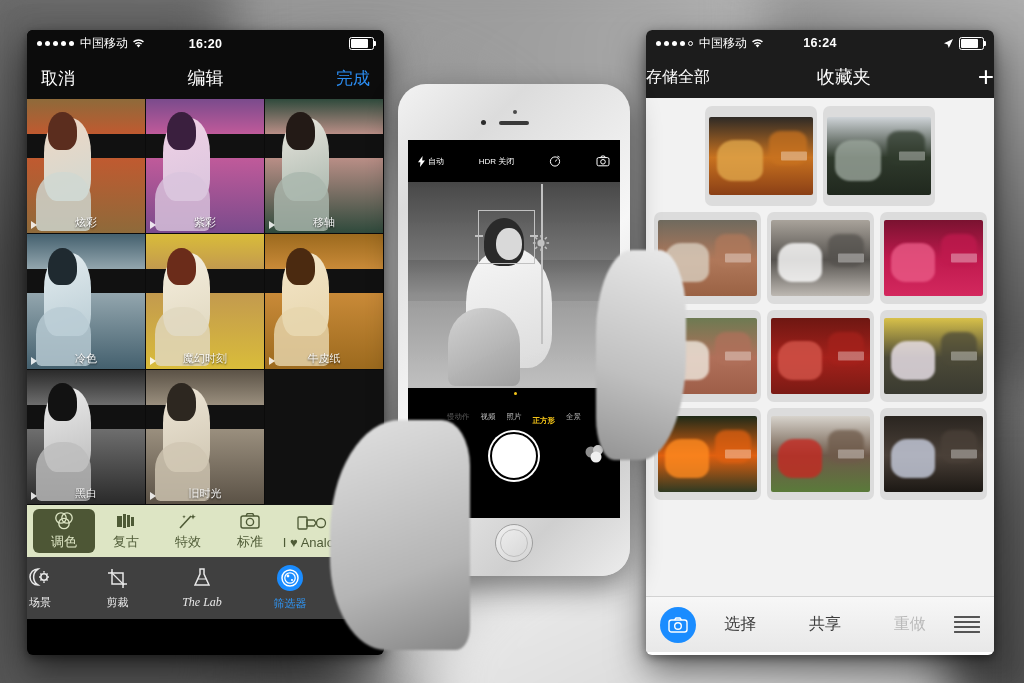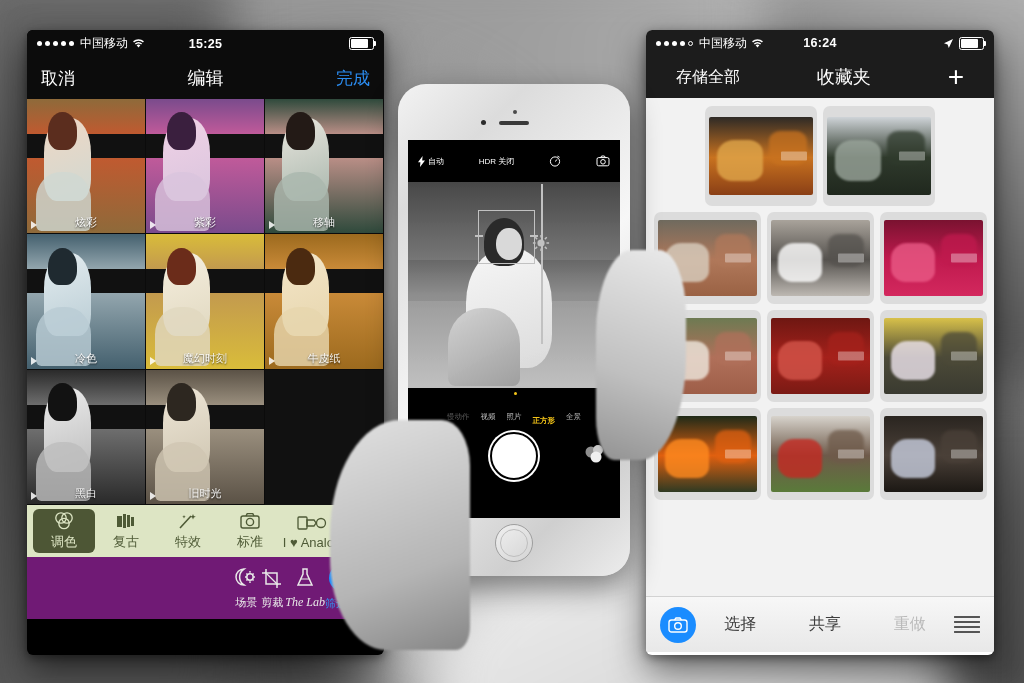--- a/index.html
+++ b/index.html
@@ -73,36 +73,36 @@
     border-bottom:4px solid transparent;}
 
   .cat-bar{height:52px;background:#dde5c4;display:flex;align-items:center;
     padding-left:6px;overflow:hidden;box-sizing:border-box;}
   .cat{flex:0 0 auto;width:62px;display:flex;flex-direction:column;align-items:center;
     justify-content:center;gap:2px;color:#4e5a36;height:44px;border-radius:6px;}
   .cat.sel{background:#4d5635;color:#dde5c4;}
   .cat .clbl{font-size:13px;}
   .cat svg{display:block;}
 
-  .tabbar{height:62px;background:#701a75;display:flex;align-items:center;
-    justify-content:flex-end;}
+  .tabbar{height:62px;background:#404040;display:flex;align-items:center;
+    justify-content:space-between;}
   .tab{display:flex;flex-direction:column;align-items:center;gap:5px;color:#e8e8e8;font-size:11px;}
   .tab.sel{color:#2e95f5;}
   .tab .tlbl.lab{font-style:italic;font-family:"Liberation Serif",serif;font-size:12px;}
   .tabicon{width:26px;height:24px;display:flex;align-items:center;justify-content:center;}
   .circ-sel{width:26px;height:26px;border-radius:50%;background:#1a8cff;
     display:flex;align-items:center;justify-content:center;}
 
   
   #rightPhone{position:absolute;left:646px;top:30px;width:348px;height:625px;
     background:#fff;overflow:hidden;}
   .rb-statusbar{height:26px;background:#1c1c1c;display:flex;align-items:center;
     color:#fff;font-size:12px;padding:0 10px;box-sizing:border-box;}
   .rb-navbar{height:42px;background:#1c1c1c;display:flex;align-items:center;
-    justify-content:space-between;padding:0 30px;box-sizing:border-box;color:#fff;}
+    justify-content:space-between;padding:0 0;box-sizing:border-box;color:#fff;}
   .rb-navbar .r-l{font-size:16px;}
   .rb-navbar .r-t{font-size:18px;}
   .plus{font-size:28px;line-height:20px;font-weight:300;}
   .gallery{background:#f2f2f2;padding:8px 6px 4px;height:498px;box-sizing:border-box;overflow:hidden;}
   .grow{display:flex;justify-content:center;gap:6px;margin-bottom:6px;}
   .card{background:#dcdcdc;border-radius:7px;padding:8px 4px;display:flex;
     align-items:center;justify-content:center;box-sizing:border-box;}
   .card.r1{width:112px;height:100px;}
   .card.r1 .ph{width:104px;height:78px;}
   .card.rn{width:107px;height:92px;}
@@ -191,21 +191,21 @@
           <i class="dot"></i>
           <i class="dot"></i>
       </span>
       <span class="carrier">中国移动</span>
       <svg width="13" height="11" viewBox="0 0 13 11">
         <path d="M6.5 9.6 4.6 7.3a3 3 0 0 1 3.8 0Z" fill="#fff"></path>
         <path d="M2.9 5.5a5.5 5.5 0 0 1 7.2 0l-.9 1.1a4.1 4.1 0 0 0-5.4 0Z" fill="#fff"></path>
         <path d="M1.1 3.3a8.2 8.2 0 0 1 10.8 0l-.9 1.1a6.8 6.8 0 0 0-9 0Z" fill="#fff"></path>
       </svg>
     </div>
-    <div class="sb-mid">15:25</div>
+    <div class="sb-mid">16:20</div>
     <div class="sb-right">
       <span class="batt">
           <i></i>
         </span>
     </div>
   </div>
 
   <div class="navbar">
     <div class="n-l">取消</div>
     <div class="n-t">编辑</div>

